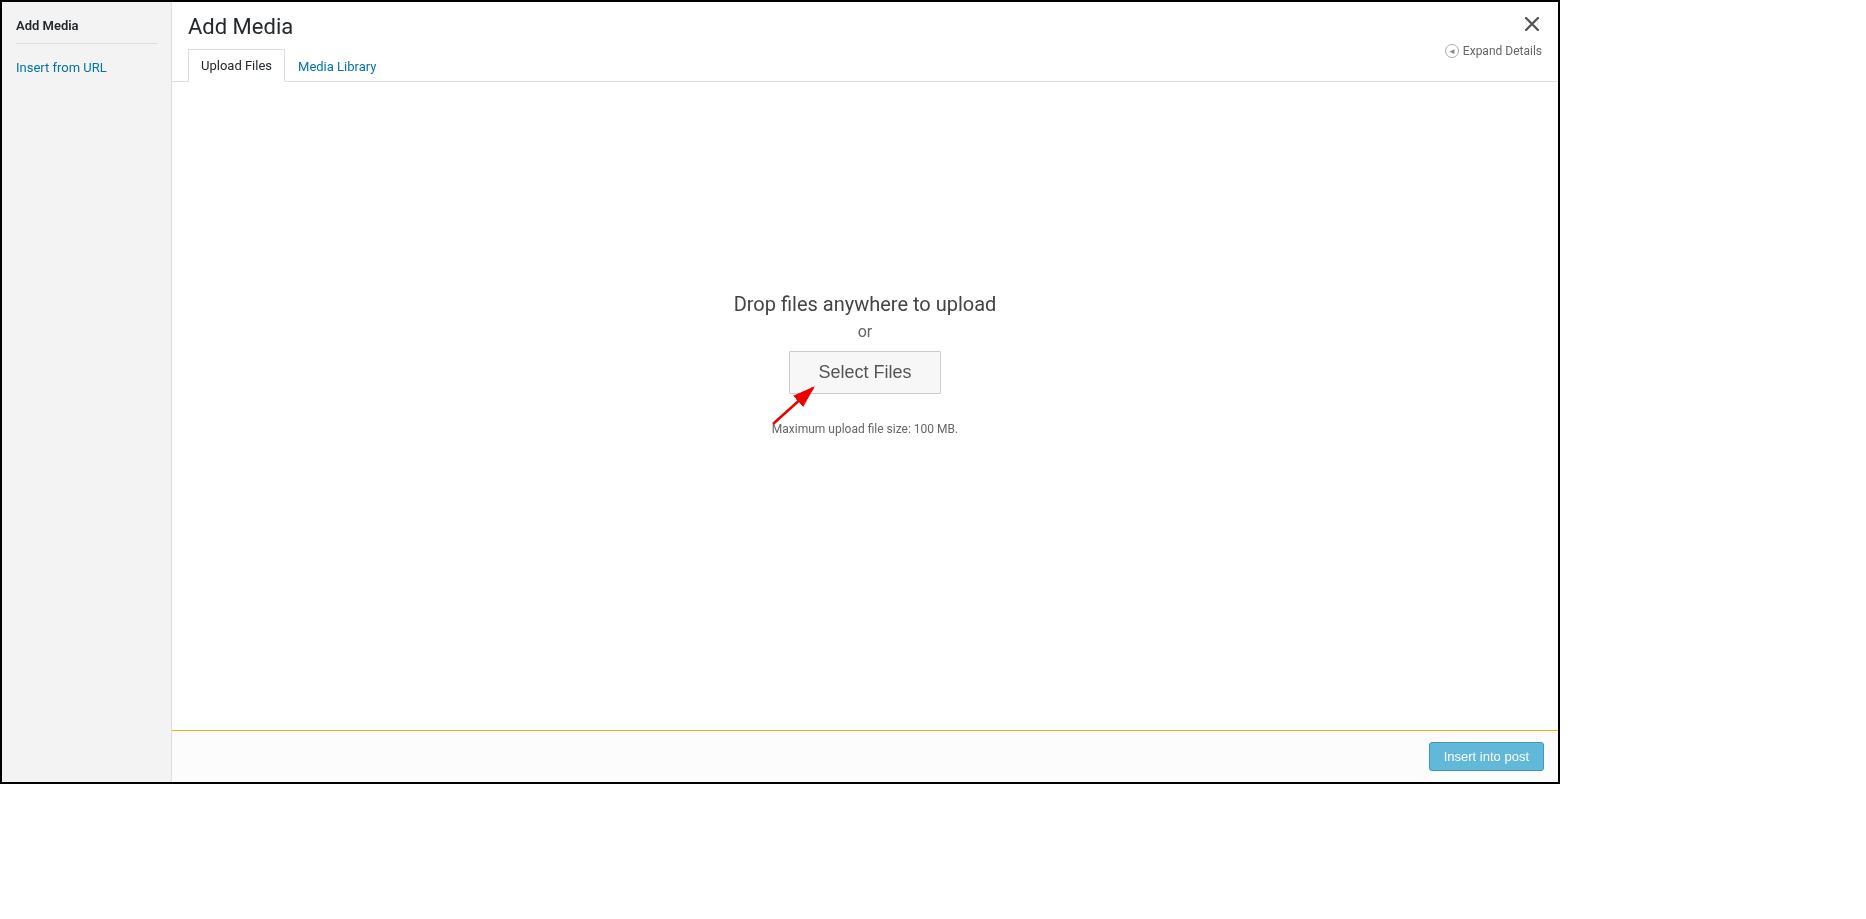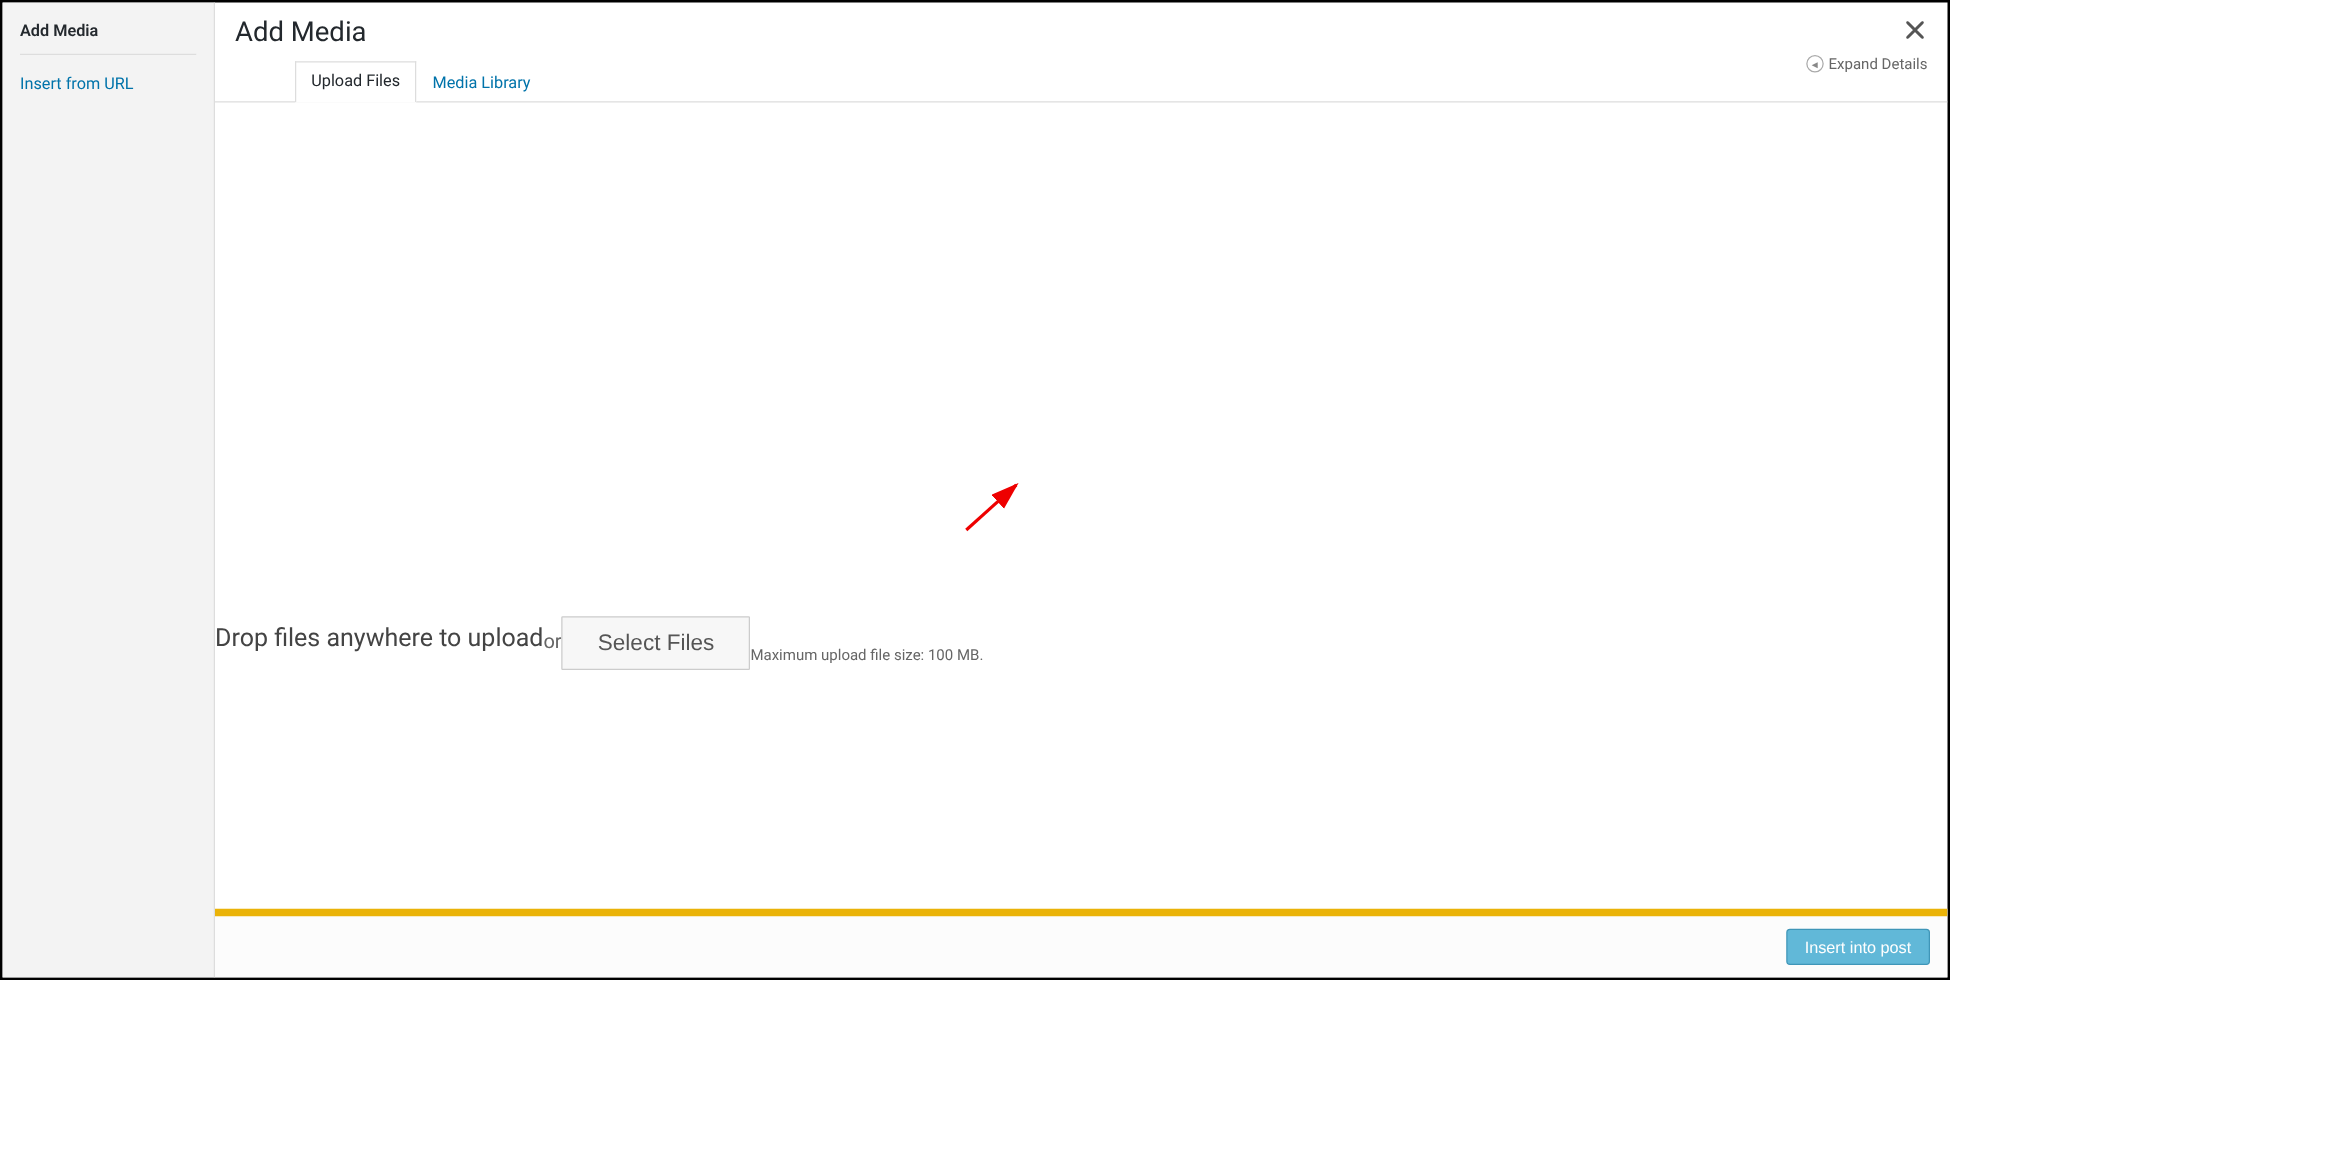--- a/index.html
+++ b/index.html
@@ -111,27 +111,26 @@
     border: 1px solid transparent;
     border-bottom: none;
     margin-bottom: -1px;
     background: transparent;
   }
   .tab.active {
     color: #23282d;
     border: 1px solid #ddd;
     border-bottom: 1px solid #fff;
     background: #fff;
-    margin-left: 48px;
   }
   
   .upload-area {
     flex: 1;
     display: flex;
-    flex-direction: row;
+    flex-direction: column;
     align-items: center;
     justify-content: flex-start;
     padding-top: 210px;
     position: relative;
   }
   .drop-text {
     font-size: 20px;
     color: #444;
     font-weight: 400;
   }
@@ -159,21 +158,21 @@
   
   .arrow-annot {
     position: absolute;
     top: 298px;
     left: 50%;
     transform: translateX(-98px);
     pointer-events: none;
   }
   
   .footer {
-    border-top: 6px solid #eab308;
+    border-top: 1px solid #eab308;
     background: #fcfcfc;
     padding: 10px 14px;
     display: flex;
     justify-content: flex-end;
     align-items: center;
     min-height: 52px;
   }
   .insert-btn {
     background: #2ea2cc;
     border: 1px solid #0074a2;

